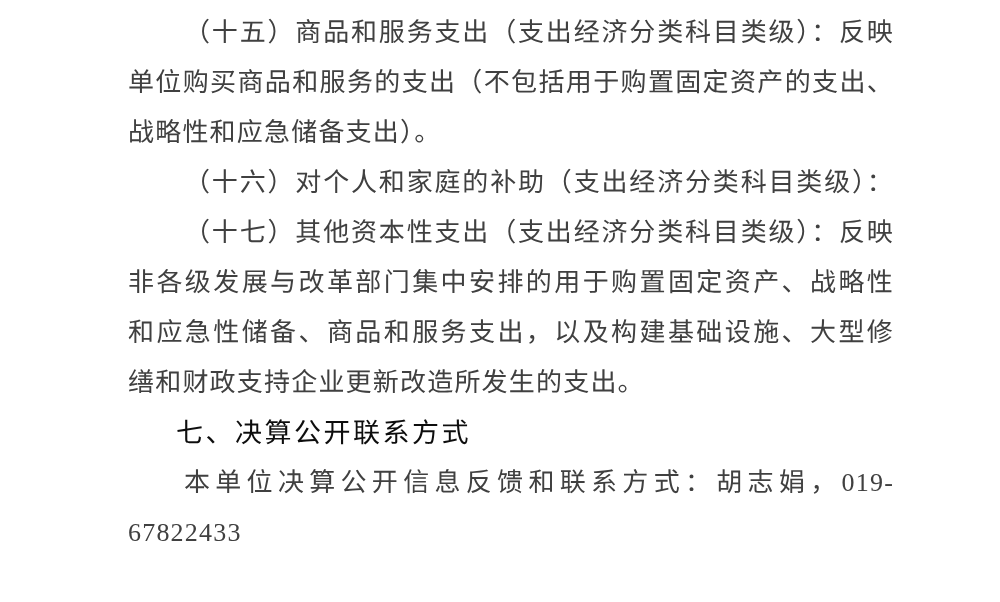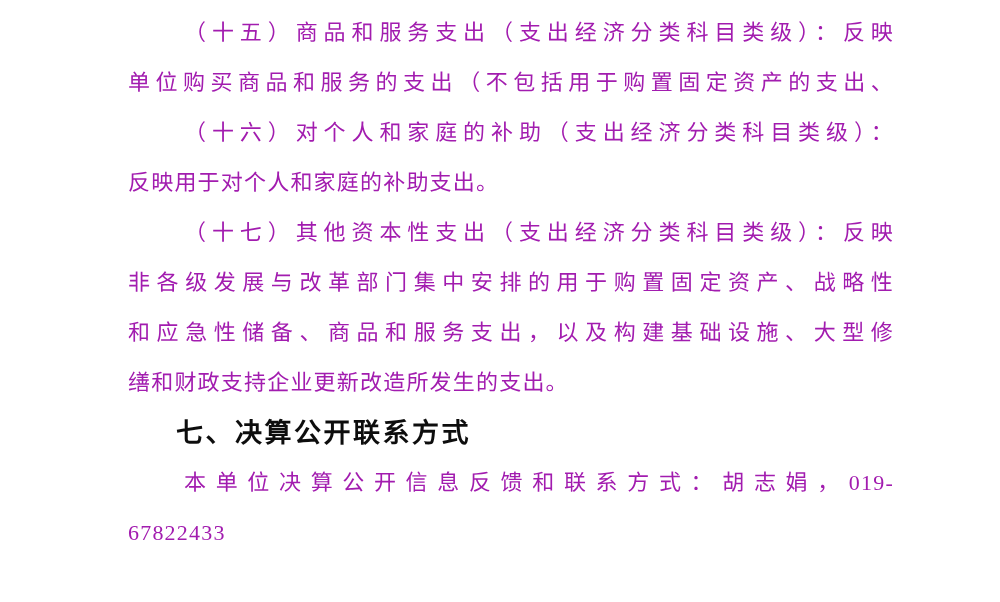--- a/index.html
+++ b/index.html
@@ -24,55 +24,55 @@
   }
   .text-block {
     position: absolute;
     left: 128px;
     top: 8px;
     width: 766px;
   }
   .doc-line {
     height: 50px;
     line-height: 50px;
-    font-size: 22px;
+    font-size: 26px;
     letter-spacing: 1.2px;
-    color: #a21caf;
+    color: #404040;
     white-space: nowrap;
     font-family: "Liberation Serif", "DejaVu Serif", serif;
   }
   
   .doc-line.full {
     white-space: normal;
     text-align: justify;
     text-align-last: justify;
   }
   
   .doc-line.indent2 {
     padding-left: 56px;
   }
   
   .doc-line.heading {
     font-family: "Liberation Sans", "DejaVu Sans", sans-serif;
-    font-weight: bold;
+    font-weight: normal;
     font-size: 27px;
     letter-spacing: 2.5px;
     padding-left: 48px;
     color: #0d0d0d;
   }
 </style>
 </head>
 <body>
 
 <div class="doc-page">
   <div class="text-block">
     <div class="doc-line indent2 full">（十五）商品和服务支出（支出经济分类科目类级）：反映</div>
     <div class="doc-line full">单位购买商品和服务的支出（不包括用于购置固定资产的支出、</div>
+    <div class="doc-line">战略性和应急储备支出）。</div>
     <div class="doc-line indent2 full">（十六）对个人和家庭的补助（支出经济分类科目类级）：</div>
-    <div class="doc-line">反映用于对个人和家庭的补助支出。</div>
     <div class="doc-line indent2 full">（十七）其他资本性支出（支出经济分类科目类级）：反映</div>
     <div class="doc-line full">非各级发展与改革部门集中安排的用于购置固定资产、战略性</div>
     <div class="doc-line full">和应急性储备、商品和服务支出，以及构建基础设施、大型修</div>
     <div class="doc-line">缮和财政支持企业更新改造所发生的支出。</div>
     <div class="doc-line heading">七、决算公开联系方式</div>
     <div class="doc-line indent2 full">本单位决算公开信息反馈和联系方式：胡志娟，019-</div>
     <div class="doc-line">67822433</div>
   </div>
 </div>
 

